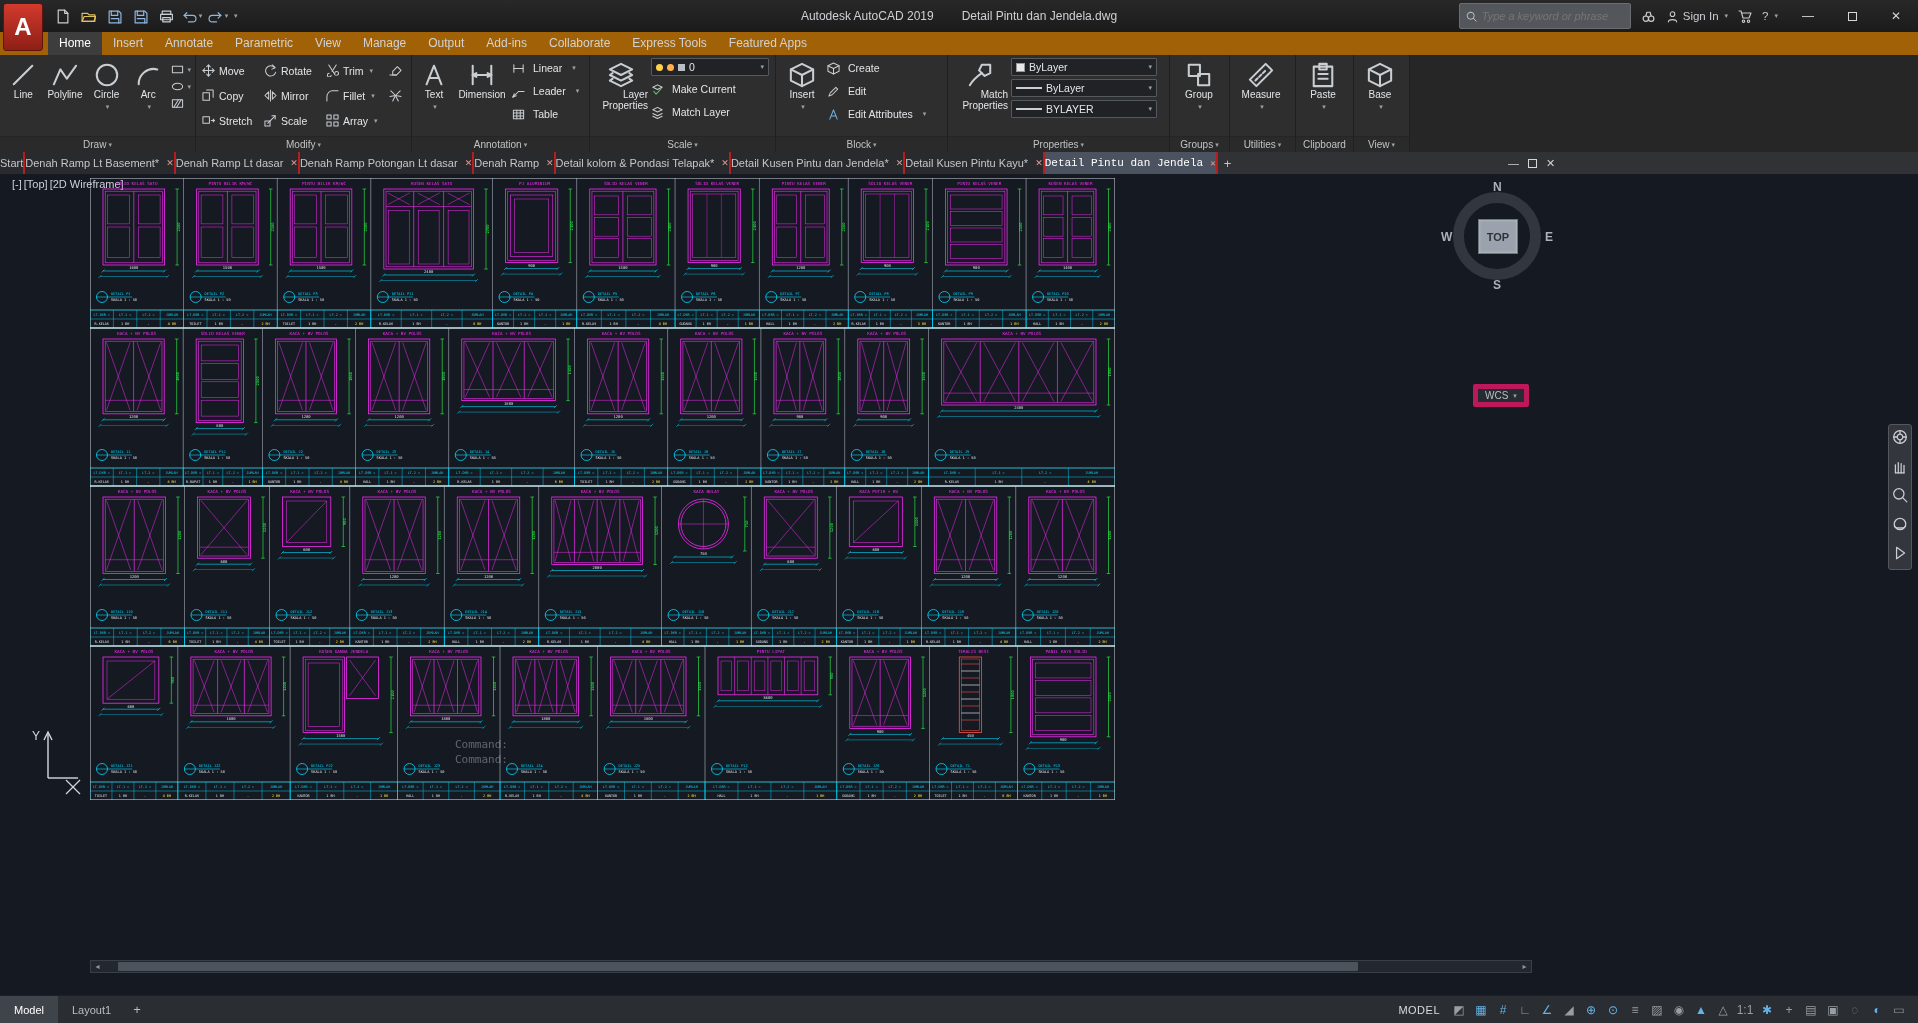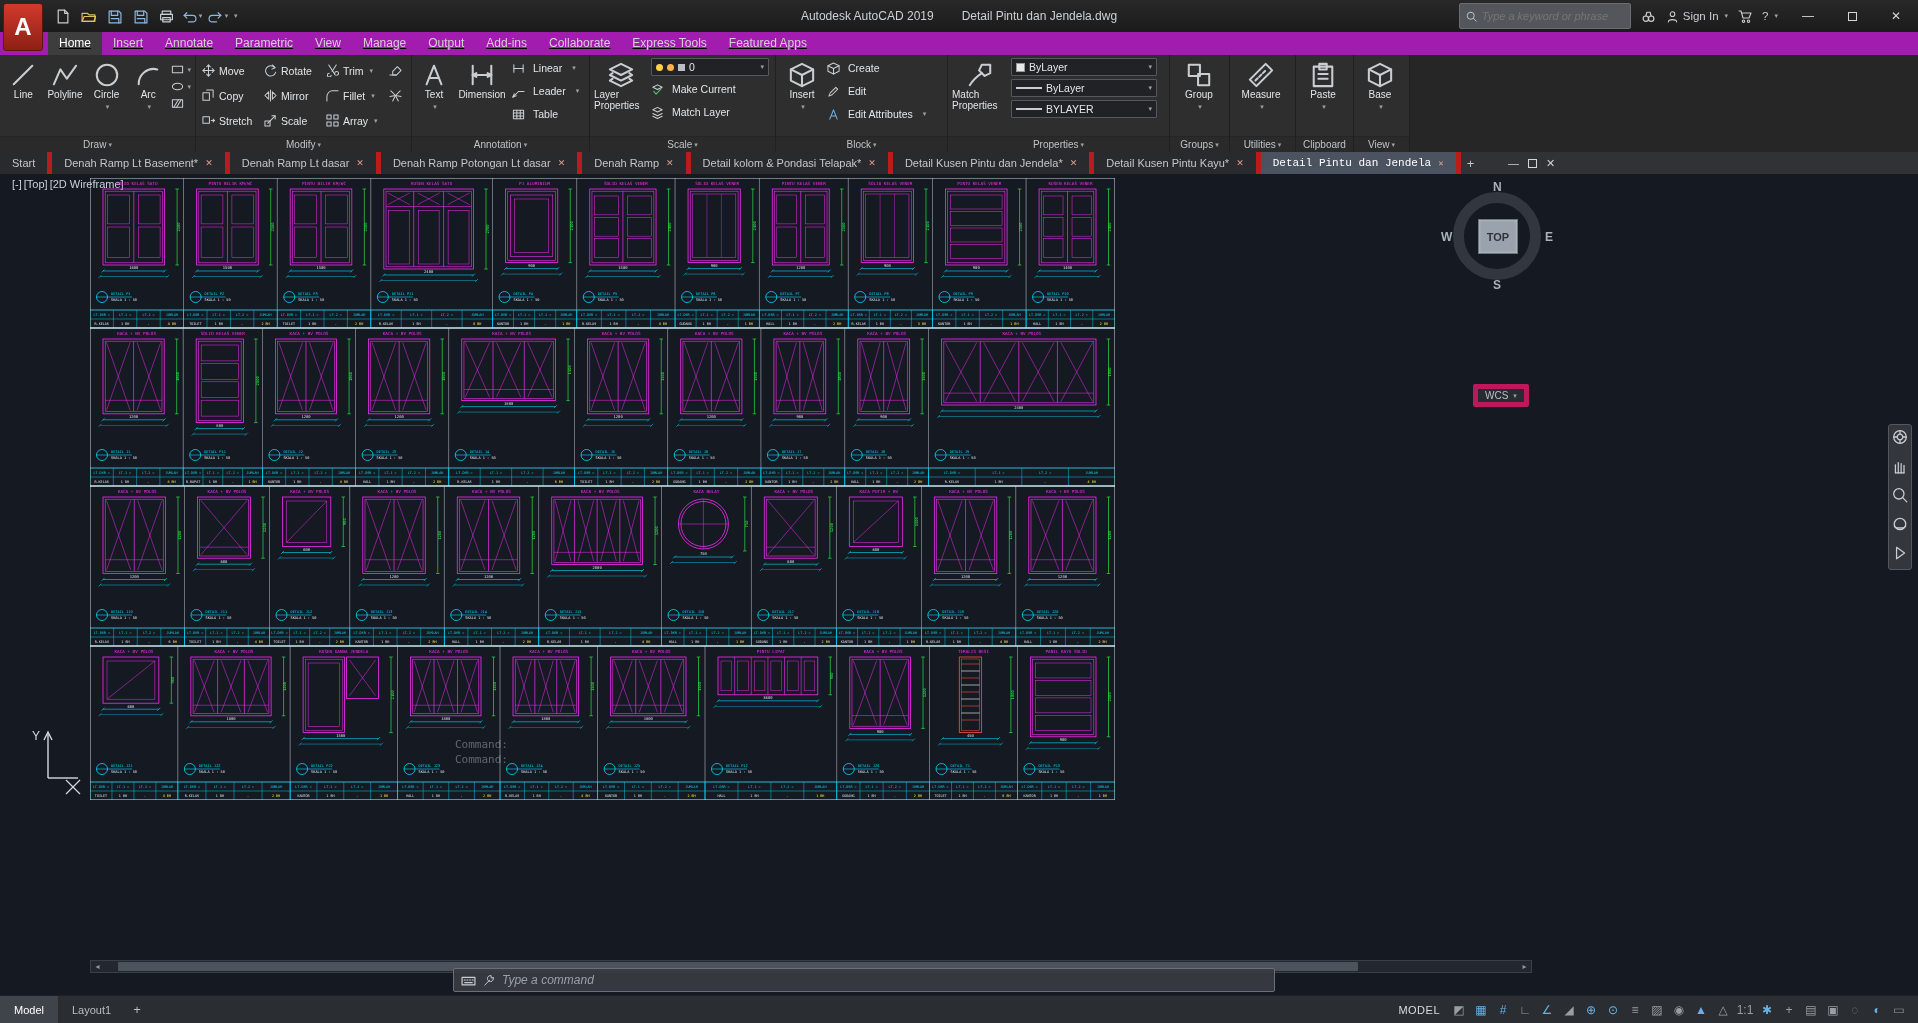--- a/index.html
+++ b/index.html
@@ -10,44 +10,44 @@
 .qbtn{width:24px;height:24px;display:flex;align-items:center;justify-content:center;border-radius:2px;}
 .dar{font-size:7px;color:#9aa0a6;margin-left:2px;}
 .title-center{position:absolute;left:0;right:0;top:0;height:32px;display:flex;align-items:center;justify-content:center;gap:28px;font-size:12px;color:#cdd1d5;pointer-events:none;}
 .title-right{position:absolute;right:140px;top:0;height:32px;display:flex;align-items:center;gap:10px;}
 .searchbox{display:flex;align-items:center;gap:5px;background:#53575c;border:1px solid #6a6e73;border-radius:2px;height:20px;padding:12px 6px;width:172px;}
 .searchbox input{background:transparent;border:none;outline:none;font-style:italic;font-size:11px;color:#d4d7da;width:100%;font-family:"Liberation Sans",sans-serif;}
 .tr-item{display:flex;align-items:center;gap:4px;color:#c9ced3;font-size:11.5px;}
 .winctl{position:absolute;right:0;top:0;height:32px;display:flex;z-index:41;}
 .winctl>div{width:44px;height:32px;display:flex;align-items:center;justify-content:center;color:#d4d7da;font-size:12px;}
 .wbox{width:9px;height:9px;border:1px solid #d4d7da;display:inline-block;}
-.tabrow{position:absolute;left:0;top:32px;width:1918px;height:23px;background:#a21caf;display:flex;align-items:flex-end;padding-left:48px;z-index:29;text-decoration:underline;}
+.tabrow{position:absolute;left:0;top:32px;width:1918px;height:23px;background:#a16207;display:flex;align-items:flex-end;padding-left:48px;z-index:29;}
 .rtab{padding:0 11px;height:23px;line-height:23px;font-size:12px;color:#d2d2d2;}
 .rtab.active{background:#3d3d3d;color:#fff;}
 .ribbon{position:absolute;left:0;top:55px;width:1918px;height:97px;background:#262626;display:flex;z-index:28;}
 .panel{height:97px;background:#2e2e2e;border-right:1px solid #202020;display:flex;flex-direction:column;}
 .pbody{flex:1;display:flex;align-items:stretch;padding:3px 4px 1px 4px;gap:3px;}
 .plabel{height:16px;font-size:10px;color:#bfc3c7;display:flex;align-items:center;justify-content:center;background:#2a2a2a;border-top:1px solid #252525;}
-.big{width:46px;display:flex;flex-direction:column;align-items:center;justify-content:flex-start;gap:2px;padding-top:4px;font-size:10px;color:#e2e5e8;text-align:left;line-height:1.05;border-radius:2px;}
+.big{width:46px;display:flex;flex-direction:column;align-items:center;justify-content:flex-start;gap:2px;padding-top:4px;font-size:10px;color:#e2e5e8;text-align:right;line-height:1.05;border-radius:2px;}
 .mgrid{display:grid;grid-template-columns:repeat(3,62px);grid-auto-rows:25px;align-items:center;}
 .mitem{display:flex;align-items:center;gap:4px;font-size:10.5px;color:#e2e5e8;padding-left:2px;}
 .mside{display:flex;flex-direction:column;justify-content:flex-start;gap:8px;padding-top:4px;}
 .sidecol{display:flex;flex-direction:column;gap:3px;justify-content:flex-start;}
 .srow{display:flex;align-items:center;gap:8px;font-size:10.5px;color:#e2e5e8;height:20px;}
 .combo{display:flex;align-items:center;gap:4px;background:#202225;border:1px solid #54585f;border-radius:1px;height:18px;padding:0 4px;font-size:10.5px;color:#e4e7ea;}
 .combo .cval{flex:1;}
 .sw-col{width:9px;height:9px;background:#e8e8e8;border:1px solid #999;}
 .sw-line{width:26px;border-top:2px solid #c9ced3;}
 .dotY{width:7px;height:7px;border-radius:50%;background:#ffd24a;}
 .dotO{width:7px;height:7px;border-radius:50%;background:#ffb14a;}
 .dotG{width:7px;height:7px;background:#b9bec4;}
 .minicol{display:flex;flex-direction:column;gap:4px;padding-top:5px;}
 .mini{display:flex;align-items:center;gap:2px;}
 .filetabs{position:absolute;left:0;top:152px;width:1918px;height:22px;background:#303236;display:flex;align-items:flex-end;z-index:27;}
-.ftab{display:flex;align-items:center;height:22px;padding:0 12px;background:#292a2d;border-right:5px solid #b91c1c;font-size:11px;color:#c3c7cb;gap:7px;white-space:nowrap;}
+.ftab{display:flex;align-items:center;height:22px;padding:0 0;background:#292a2d;border-right:2px solid #b91c1c;font-size:11px;color:#c3c7cb;gap:7px;white-space:nowrap;}
 .ftab.active{background:#4b5260;color:#fff;font-family:Liberation Mono, monospace;}
 .fx{color:#e29a91;font-size:9px;}
 .ftab-plus{width:20px;height:22px;display:flex;align-items:center;justify-content:center;color:#c3c7cb;font-size:13px;}
 .docwinctl{position:absolute;left:1508px;top:152px;height:22px;display:flex;align-items:center;gap:9px;color:#cdd2d7;font-size:11px;z-index:31;}
 .canvas{position:absolute;left:0;top:174px;width:1918px;height:821px;background:#141922;overflow:hidden;}
 .vplabel{position:absolute;left:12px;top:4px;font-size:11px;color:#cdd2d7;display:flex;gap:2px;}
 #grid{position:absolute;left:90px;top:4px;}
 #grid text{font-family:"DejaVu Sans Mono",monospace;}
 .viewcube{position:absolute;left:1443px;top:8px;width:108px;height:108px;}
 .vc-ring{position:absolute;inset:10px;border-radius:50%;border:11px solid rgba(74,80,88,0.55);}
@@ -2369,39 +2369,20 @@
       <div>Command:</div>
       <div>Command:</div>
     </div>
 
   <div class="hscroll">
     <span class="harr">◂</span>
     <div class="hthumb"></div>
     <span class="harr" style="margin-left:auto;">▸</span>
   </div>
 
-  <div class="cmdbar">
-    <span class="ic" id="i-keyboard">
-        <svg viewBox="0 0 14 14" width="15" height="15">
-          <path d="M1,4 h12 v7 h-12 z" fill="none" stroke="#c9ced3" stroke-width="1.1" stroke-linecap="round" stroke-linejoin="round"></path>
-          <path d="M3,6.5 h1" fill="none" stroke="#c9ced3" stroke-width="1.1" stroke-linecap="round" stroke-linejoin="round"></path>
-          <path d="M5.5,6.5 h1" fill="none" stroke="#c9ced3" stroke-width="1.1" stroke-linecap="round" stroke-linejoin="round"></path>
-          <path d="M8,6.5 h1" fill="none" stroke="#c9ced3" stroke-width="1.1" stroke-linecap="round" stroke-linejoin="round"></path>
-          <path d="M10.5,6.5 h1" fill="none" stroke="#c9ced3" stroke-width="1.1" stroke-linecap="round" stroke-linejoin="round"></path>
-          <path d="M3.5,9 h7" fill="none" stroke="#c9ced3" stroke-width="1.1" stroke-linecap="round" stroke-linejoin="round"></path>
-        </svg>
-      </span>
-    <span class="ic" id="i-wrench">
-        <svg viewBox="0 0 14 14" width="12" height="12">
-          <path d="M12,4.5 A3.5,3.5 0 1 1 9.5,2 L9.5,4.5 L12,4.5 Z" fill="none" stroke="#c9ced3" stroke-width="1.1" stroke-linecap="round" stroke-linejoin="round"></path>
-          <path d="M8,7 L2,13" fill="none" stroke="#c9ced3" stroke-width="1.1" stroke-linecap="round" stroke-linejoin="round"></path>
-        </svg>
-      </span>
-    <span class="cmd-text">Type a command</span>
-  </div>
 </div>
 
 <div class="statusbar">
   <div class="sbtab active">Model</div>
   <div class="sbtab">Layout1</div>
   <div class="sbplus">+</div>
   <div class="sright">
     <span class="model-badge">MODEL</span>
     <span id="status-icons" style="display:flex;align-items:center;">
         <span class="sic">◩</span>

